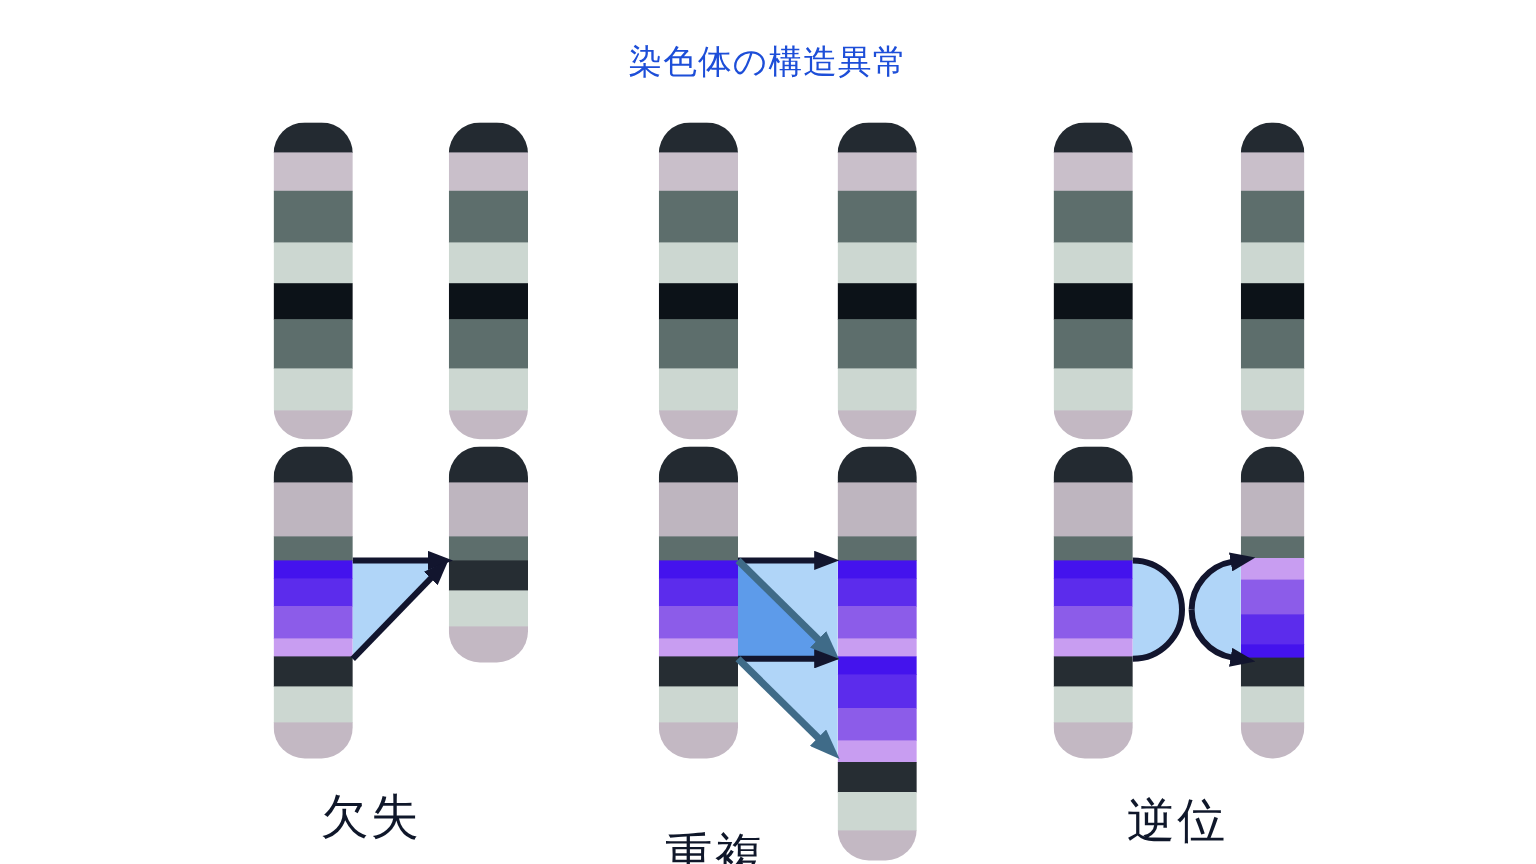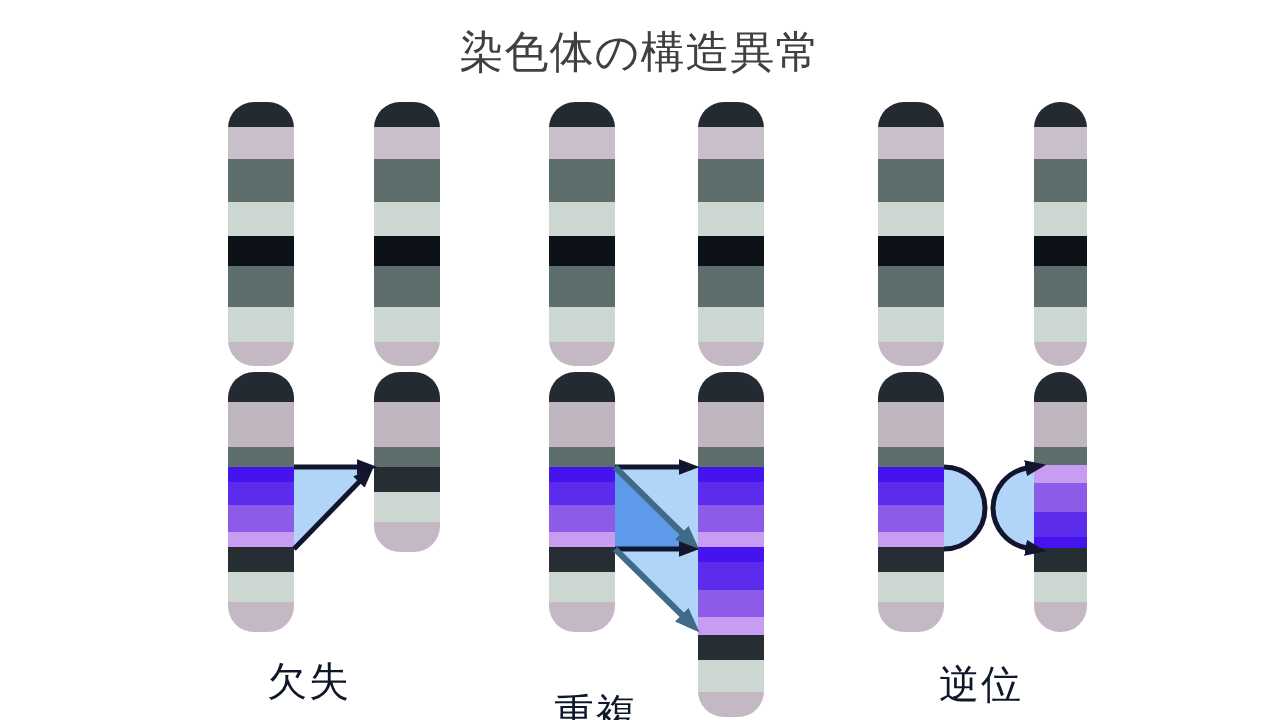--- a/index.html
+++ b/index.html
@@ -3,21 +3,21 @@
 <meta charset="utf-8">
 <style>
   html,body{margin:0;padding:0;background:#ffffff;}
   .stage{
     position:relative;width:1280px;height:720px;background:#ffffff;overflow:hidden;
     font-family:"Liberation Sans","DejaVu Sans",sans-serif;
   }
   .stage svg{position:absolute;left:0;top:0;}
   .title{
     position:absolute;left:640px;top:52px;transform:translate(-50%,-50%);
-    font-size:44px;font-weight:400;color:#404040;letter-spacing:1px;white-space:nowrap;
+    font-size:28px;font-weight:400;color:#1d4ed8;letter-spacing:1px;white-space:nowrap;
   }
   .section-label{
     position:absolute;transform:translate(-50%,-50%);
     font-size:40px;font-weight:400;color:#0f172a;letter-spacing:2px;white-space:nowrap;
   }
 </style>
 </head>
 <body>
 
 <div class="stage">

